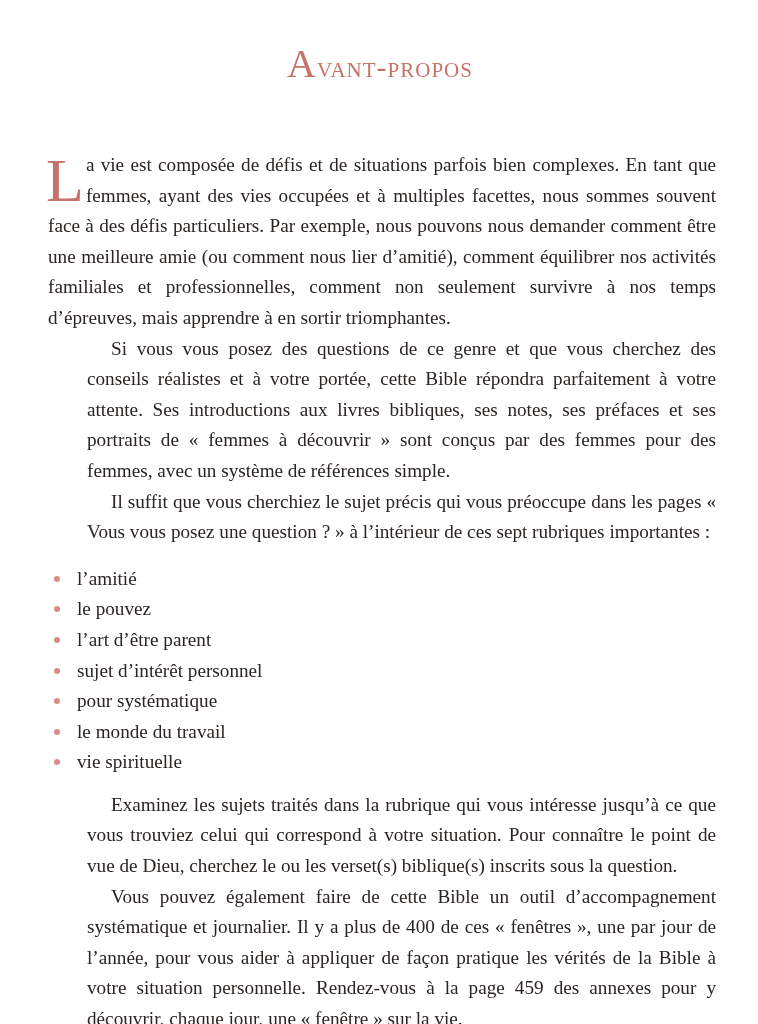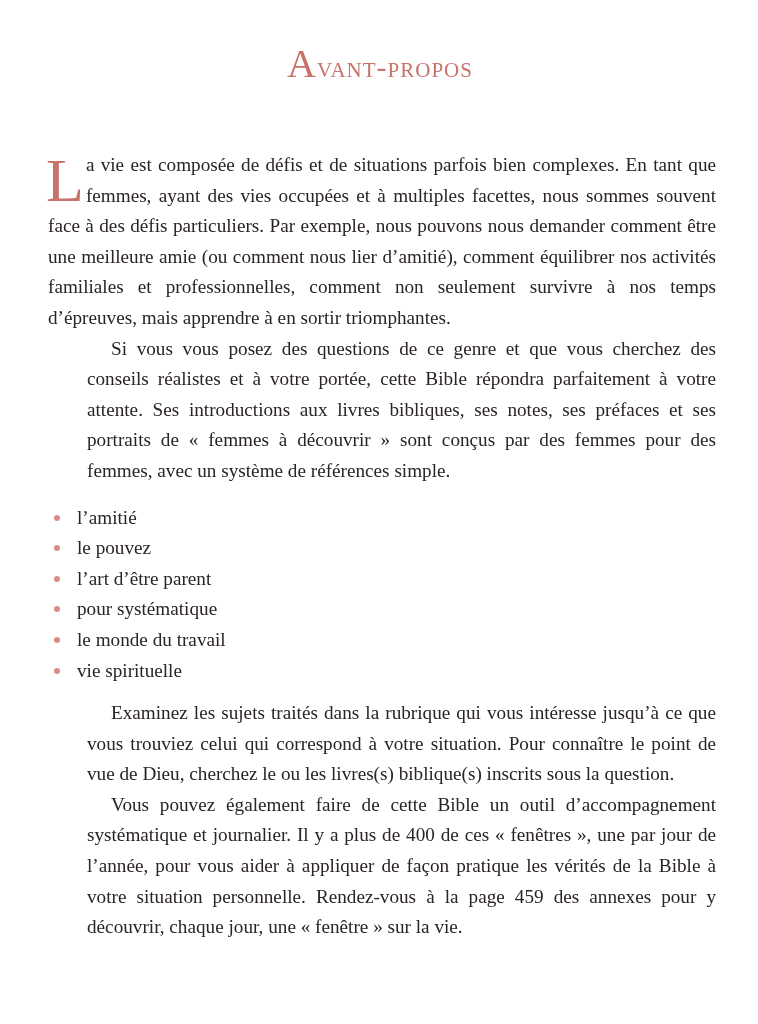--- a/index.html
+++ b/index.html
@@ -91,27 +91,29 @@
 
 <div class="page">
 
   <h1 class="title"><span class="big">A</span><span>vant-propos</span></h1>
 
   <div class="body-text">
 
     <p class="para"><span class="dropcap">L</span><span>a vie est composée de défis et de situations parfois bien complexes. En tant que femmes, ayant des vies occupées et à multiples facettes, nous sommes souvent face à des défis particuliers. Par exemple, nous pouvons nous demander comment être une meilleure amie (ou comment nous lier d’amitié), comment équilibrer nos activités familiales et professionnelles, comment non seulement survivre à nos temps d’épreuves, mais apprendre à en sortir triomphantes.</span></p>
 
     <p class="para indent">Si vous vous posez des questions de ce genre et que vous cherchez des conseils réalistes et à votre portée, cette Bible répondra parfaitement à votre attente. Ses introductions aux livres bibliques, ses notes, ses préfaces et ses portraits de « femmes à découvrir » sont conçus par des femmes pour des femmes, avec un système de références simple.</p>
+    <p class="para indent">Il suffit que vous cherchiez le sujet précis qui vous préoccupe dans les pages « Vous vous posez une question ? » à l’intérieur de ces sept rubriques importantes :</p>
 
     <ul class="list">
       <li><span class="bullet"></span><span>l’amitié</span></li>
       <li><span class="bullet"></span><span>le pouvez</span></li>
       <li><span class="bullet"></span><span>l’art d’être parent</span></li>
+      <li><span class="bullet"></span><span>sujet d’intérêt personnel</span></li>
       <li><span class="bullet"></span><span>pour systématique</span></li>
       <li><span class="bullet"></span><span>le monde du travail</span></li>
       <li><span class="bullet"></span><span>vie spirituelle</span></li>
     </ul>
 
-    <p class="para indent">Examinez les sujets traités dans la rubrique qui vous intéresse jusqu’à ce que vous trouviez celui qui correspond à votre situation. Pour connaître le point de vue de Dieu, cherchez le ou les livres(s) biblique(s) inscrits sous la question.</p>
+    <p class="para indent">Examinez les sujets traités dans la rubrique qui vous intéresse jusqu’à ce que vous trouviez celui qui correspond à votre situation. Pour connaître le point de vue de Dieu, cherchez le ou les verset(s) biblique(s) inscrits sous la question.</p>
     <p class="para indent">Vous pouvez également faire de cette Bible un outil d’accompagnement systématique et journalier. Il y a plus de 400 de ces « fenêtres », une par jour de l’année, pour vous aider à appliquer de façon pratique les vérités de la Bible à votre situation personnelle. Rendez-vous à la page 459 des annexes pour y découvrir, chaque jour, une « fenêtre » sur la vie.</p>
 
   </div>
 </div>
 
 </body></html>

